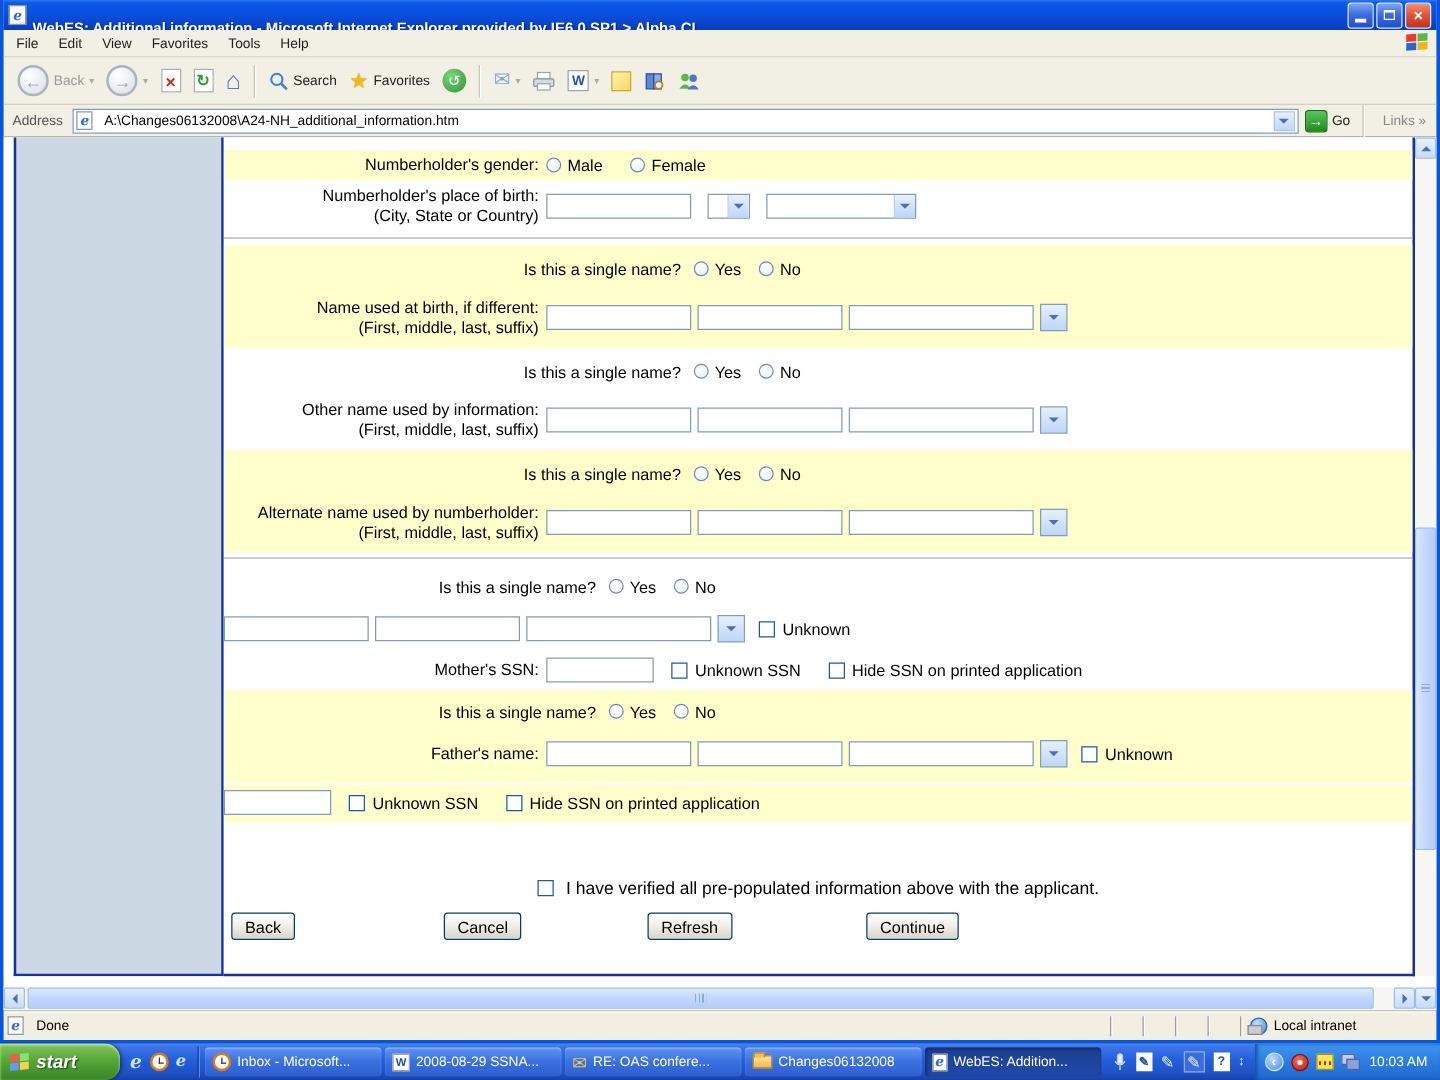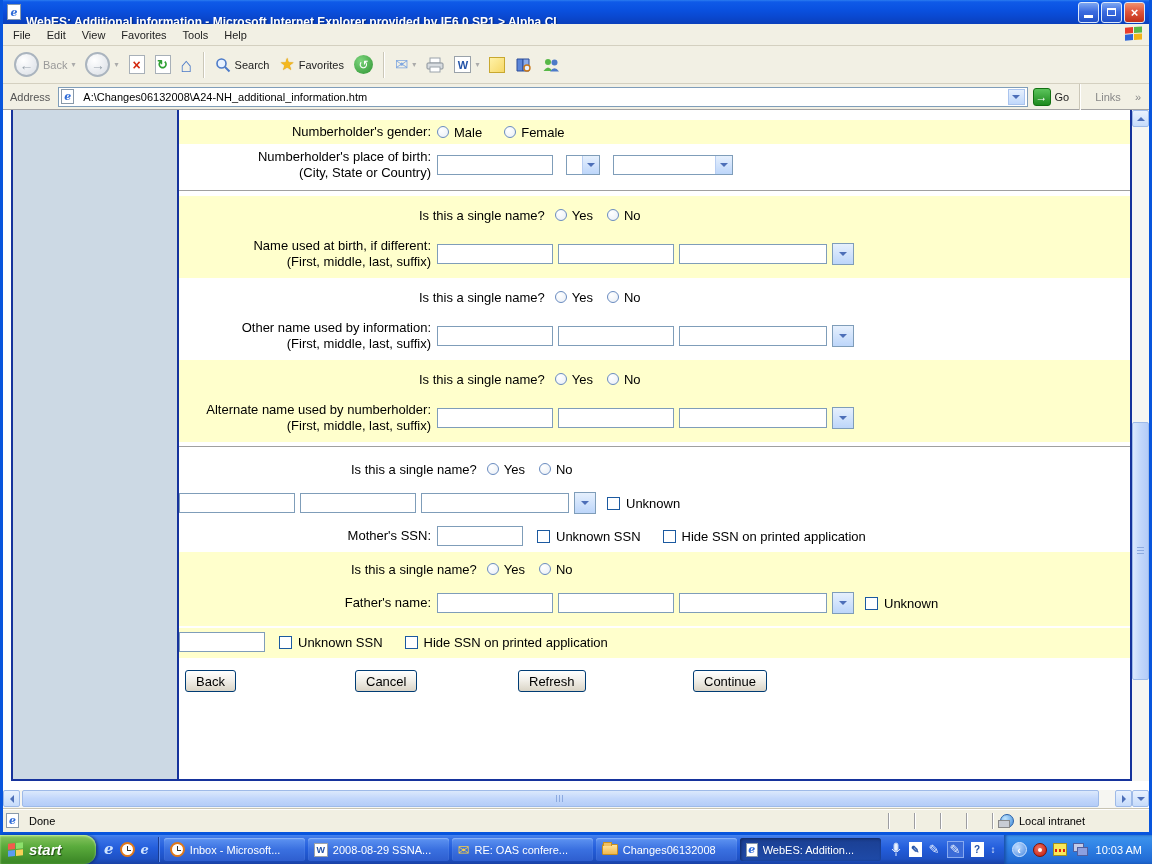--- a/index.html
+++ b/index.html
@@ -55,21 +55,21 @@
   .addr-text { flex:1; font-size:11px; color:#000; white-space:nowrap; overflow:hidden; }
   .addr-drop { width:17px; height:16px; background:linear-gradient(180deg,#E6F0FD,#C0D8FB); border:1px solid #AAC4EE;
     display:flex; align-items:center; justify-content:center; }
   .tri-down { width:0; height:0; border-left:4px solid transparent; border-right:4px solid transparent; border-top:4px solid #4D6FB8; }
   .tri-up { width:0; height:0; border-left:4px solid transparent; border-right:4px solid transparent; border-bottom:4px solid #4D6FB8; }
   .tri-left { width:0; height:0; border-top:4px solid transparent; border-bottom:4px solid transparent; border-right:4px solid #4D6FB8; }
   .tri-right { width:0; height:0; border-top:4px solid transparent; border-bottom:4px solid transparent; border-left:4px solid #4D6FB8; }
   .gobtn { display:flex; align-items:center; gap:4px; color:#222; }
   .go-ic { width:18px; height:18px; border-radius:3px; background:linear-gradient(180deg,#5CC45C,#1E8A1E); border:1px solid #127012;
     color:#fff; font-weight:bold; display:flex; align-items:center; justify-content:center; font-size:12px; }
-  .links { display:flex; align-items:center; gap:14px; color:#888; padding:0 4px; }
+  .links { display:flex; align-items:center; gap:3px; color:#888; padding:0 4px; }
 
   
   .page { flex:1; background:#FFFFFF; display:flex; flex-direction:column; min-height:0; }
   .page-main { flex:1; display:flex; min-height:0; }
   .lgap { width:8px; background:#fff; }
   .frame-panel { width:168px; background:#CCD9E4; border-left:2px solid #16339C; border-right:2px solid #16339C; border-bottom:2px solid #16339C; }
   .content { flex:1; background:#fff; border-right:2px solid #16339C; border-bottom:2px solid #16339C; overflow:hidden; font-size:13px; color:#000; position:relative; }
 
   .yellow { background:#FFFFCC; }
   .frow { display:flex; align-items:center; }
@@ -476,20 +476,24 @@
             <div class="frow mrow" style="border-top:2px solid #fff; padding-top:4px">
               <span class="tin w86"></span>
               <span class="cb"></span>
               <span>Unknown SSN</span>
               <span style="width:22px"></span>
               <span class="cb"></span>
               <span>Hide SSN on printed application</span>
             </div>
           </div>
 
+          <div class="verify">
+            <span class="cb"></span>
+            <span>I have verified all pre-populated information above with the applicant.</span>
+          </div>
           <div class="btnrow">
             <span class="xpbtn" style="left:6px">Back</span>
             <span class="xpbtn" style="left:176px">Cancel</span>
             <span class="xpbtn" style="left:339px">Refresh</span>
             <span class="xpbtn" style="left:514px">Continue</span>
           </div>
         </div>
 
         <div class="vscroll">
           <span class="sc-btn">

